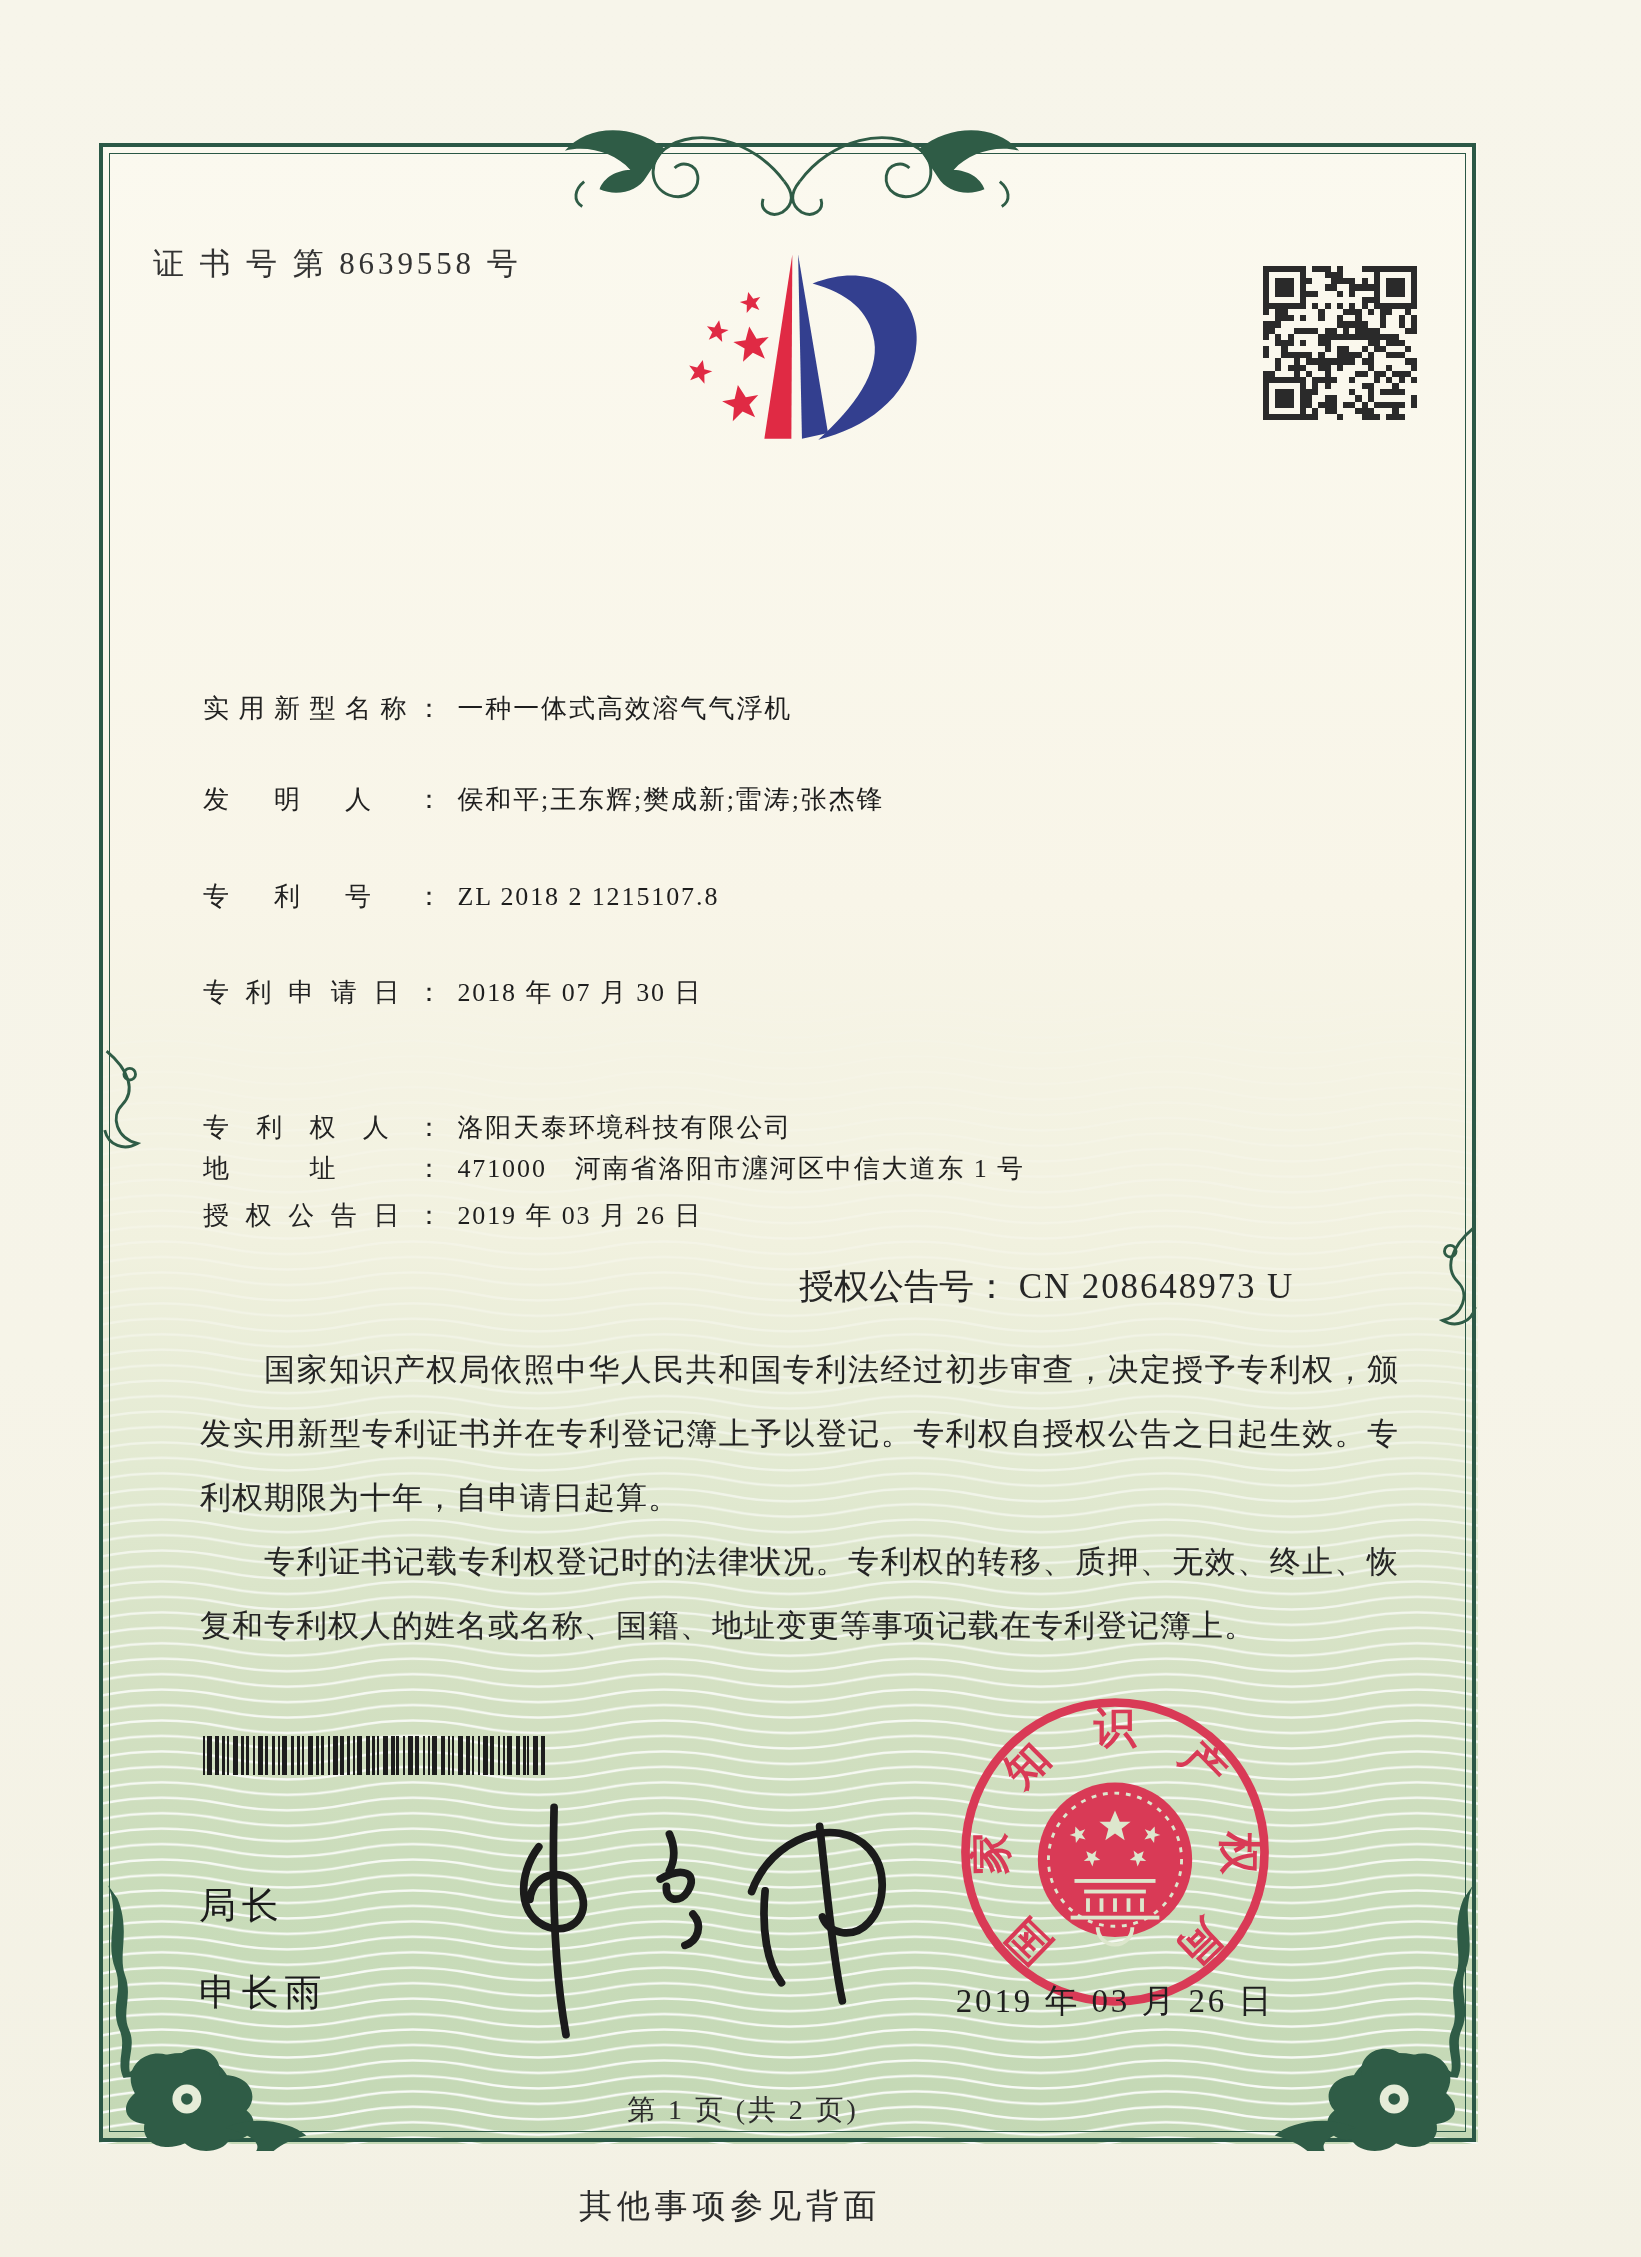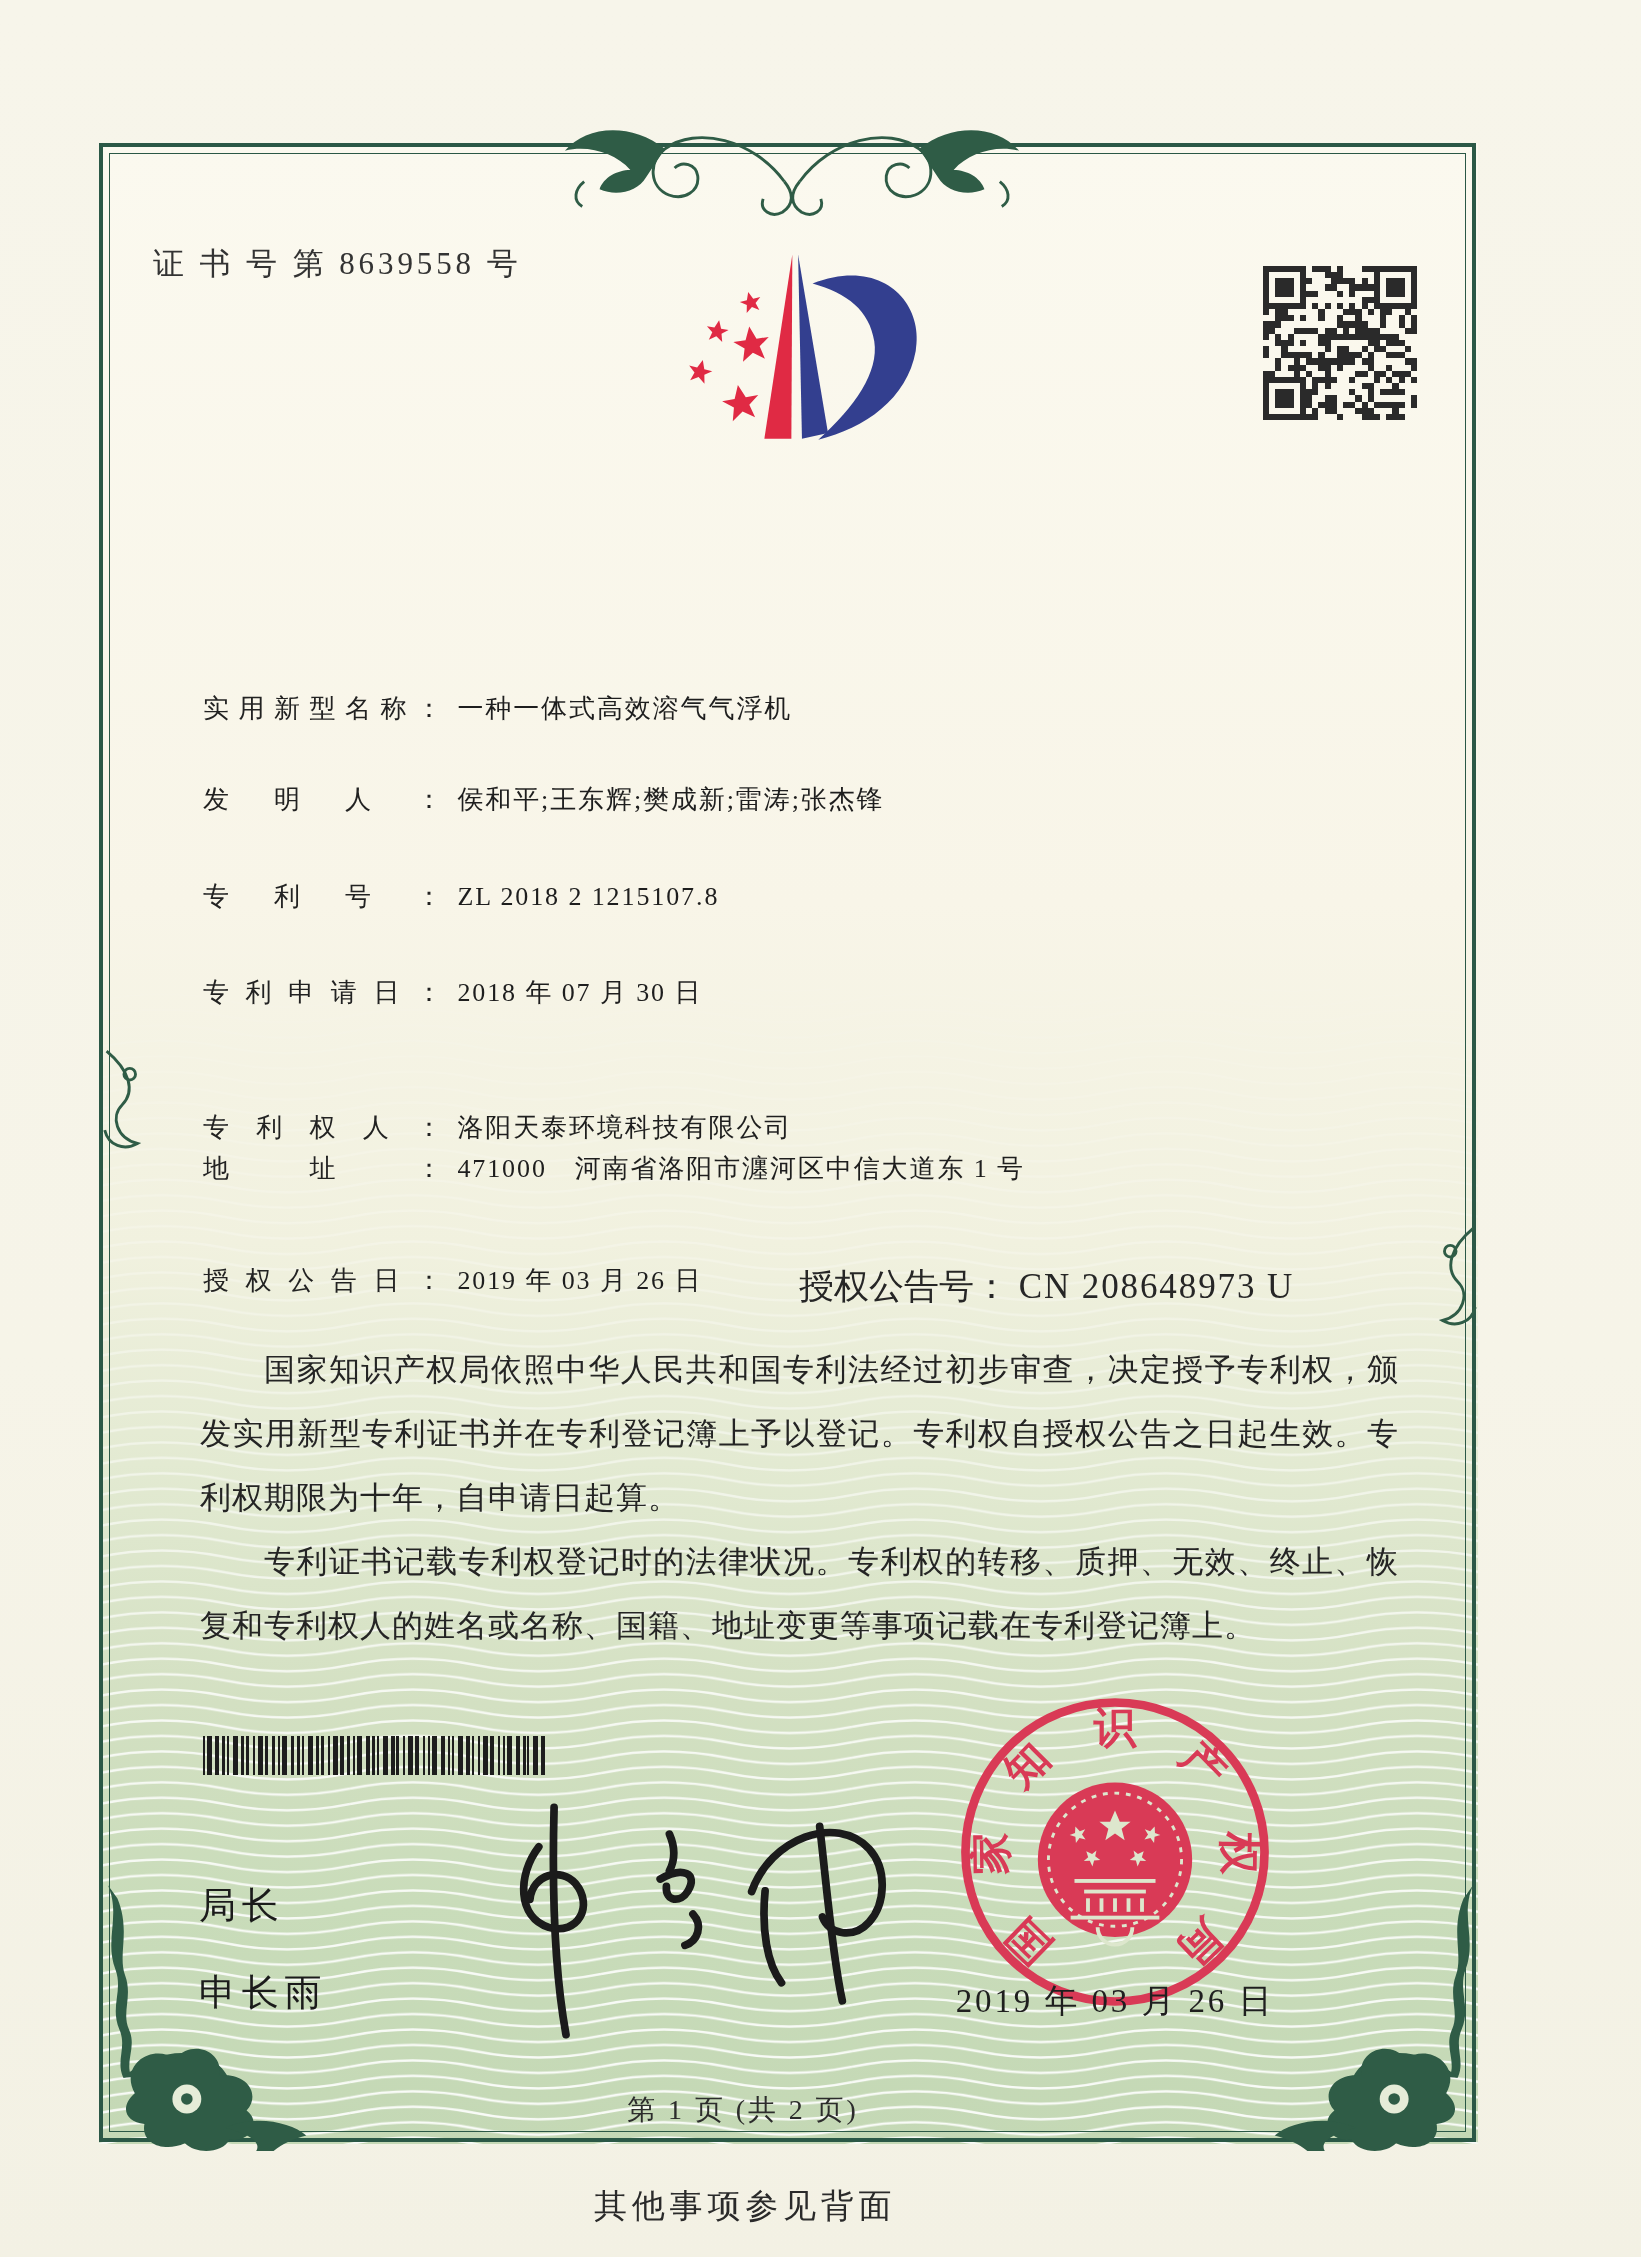--- a/index.html
+++ b/index.html
@@ -26,21 +26,21 @@
          text-align:justify;letter-spacing:1px;color:#242424;}
   .body-text p{margin:0;text-indent:64px;}
   .barcode{left:203px;top:1736px;width:342px;height:39px;display:flex;align-items:stretch;overflow:hidden;}
   .barcode div{background:#1d1d1d;flex:none;}
   .signer{left:199px;font-size:37px;font-family:Liberation Mono, monospace;color:#1b1b1b;letter-spacing:5.8px;}
   .qr{left:1263px;top:266px;width:154px;height:154px;display:grid;
       grid-template-columns:repeat(25,1fr);grid-template-rows:repeat(25,1fr);}
   .qr div.d{background:#2a2a2a;}
   .seal-date{left:951px;top:1979px;width:328px;text-align:center;font-size:33px;letter-spacing:2.9px;color:#1f1f1f;}
   .page-number{left:550px;top:2091px;width:386px;text-align:center;font-size:28px;letter-spacing:2.9px;color:#2c2c2c;}
-  .back-note{left:594px;top:2184px;width:483px;font-size:33px;letter-spacing:4.8px;color:#2a2a2a;font-family:Liberation Mono, monospace;}
+  .back-note{left:579px;top:2184px;width:483px;font-size:33px;letter-spacing:4.8px;color:#2a2a2a;font-family:Liberation Mono, monospace;}
   svg{display:block;}
 </style>
 </head>
 <body>
 
 <div class="page">
 
   <div class="cert-bg"></div>
   <svg class="waves" width="1379" height="2001" viewBox="0 0 1428 2072">
     <defs>
@@ -769,21 +769,21 @@
   <div class="abs field" style="top:782px">
     <span class="lbl">发明人：</span><span class="val">侯和平;王东辉;樊成新;雷涛;张杰锋</span></div>
   <div class="abs field" style="top:879px">
     <span class="lbl">专利号：</span><span class="val">ZL 2018 2 1215107.8</span></div>
   <div class="abs field" style="top:975px">
     <span class="lbl">专利申请日：</span><span class="val">2018 年 07 月 30 日</span></div>
   <div class="abs field" style="top:1110px">
     <span class="lbl">专利权人：</span><span class="val">洛阳天泰环境科技有限公司</span></div>
   <div class="abs field" style="top:1151px">
     <span class="lbl">地址：</span><span class="val">471000　河南省洛阳市瀍河区中信大道东 1 号</span></div>
-  <div class="abs field" style="top:1263px">
+  <div class="abs field" style="top:1198px">
     <span class="lbl">授权公告日：</span><span class="val">2019 年 03 月 26 日</span></div>
   <div class="abs gazette" style="top:1263px">
     <span>授权公告号：</span><span class="val">CN 208648973 U</span></div>
 
   <div class="abs body-text">
     <p>国家知识产权局依照中华人民共和国专利法经过初步审查，决定授予专利权，颁发实用新型专利证书并在专利登记簿上予以登记。专利权自授权公告之日起生效。专利权期限为十年，自申请日起算。</p>
     <p>专利证书记载专利权登记时的法律状况。专利权的转移、质押、无效、终止、恢复和专利权人的姓名或名称、国籍、地址变更等事项记载在专利登记簿上。</p>
   </div>
 
   <div class="abs barcode">

